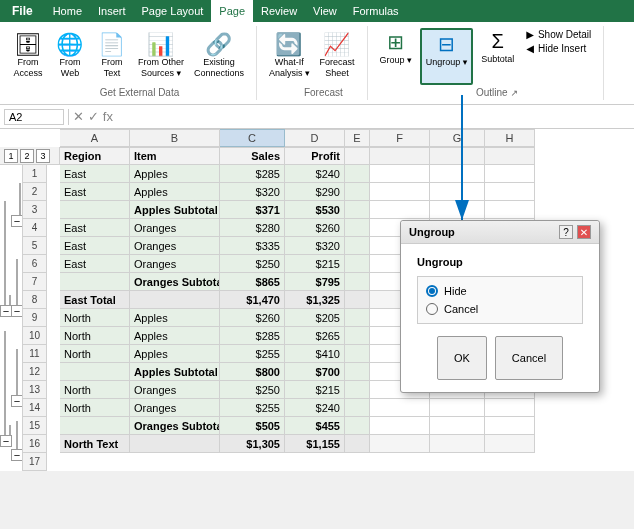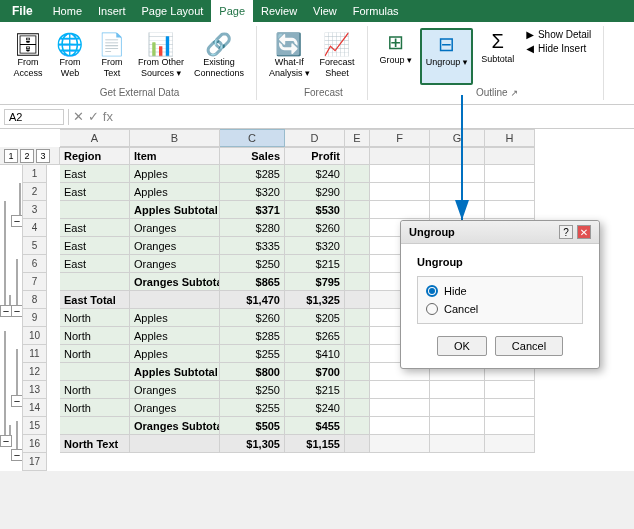--- a/index.html
+++ b/index.html
@@ -65,21 +65,21 @@
     .dialog-ctrl { width: 14px; height: 14px; display: flex; align-items: center; justify-content: center; font-size: 10px; cursor: pointer; border: 1px solid #999; background: #f0f0f0; }
     .dialog-ctrl.close { background: #e05050; color: white; }
     .dialog-body { padding: 12px 16px; }
     .dialog-section-label { font-size: 11px; font-weight: bold; margin-bottom: 8px; }
     .radio-group { display: flex; flex-direction: column; gap: 6px; border: 1px solid #ccc; padding: 8px; background: #f9f9f9; }
     .radio-item { display: flex; align-items: center; gap: 6px; font-size: 11px; cursor: pointer; }
     .radio-dot { width: 12px; height: 12px; border-radius: 50%; border: 1px solid #666; display: flex; align-items: center; justify-content: center; }
     .radio-dot.selected { border: 2px solid #0070c0; }
     .radio-dot.selected::after { content: ''; width: 6px; height: 6px; border-radius: 50%; background: #0070c0; }
     .dialog-buttons { display: flex; gap: 8px; margin-top: 12px; justify-content: center; }
-    .dlg-btn { padding: 3px 16px; border: 1px solid #999; background: #f0f0f0; cursor: pointer; font-size: 11px; border-radius: 2px; text-align: center; }
+    .dlg-btn { padding: 15px 16px; border: 1px solid #999; background: #f0f0f0; cursor: pointer; font-size: 11px; border-radius: 2px; text-align: center; }
     .dlg-btn.primary { background: #f0f0f0; }
 
     
     .arrow-svg { position: absolute; pointer-events: none; top: 0; left: 0; width: 634px; height: 529px; }
 
     .sheet-container { position: relative; }
   </style>
 </head>
 <body>
 

